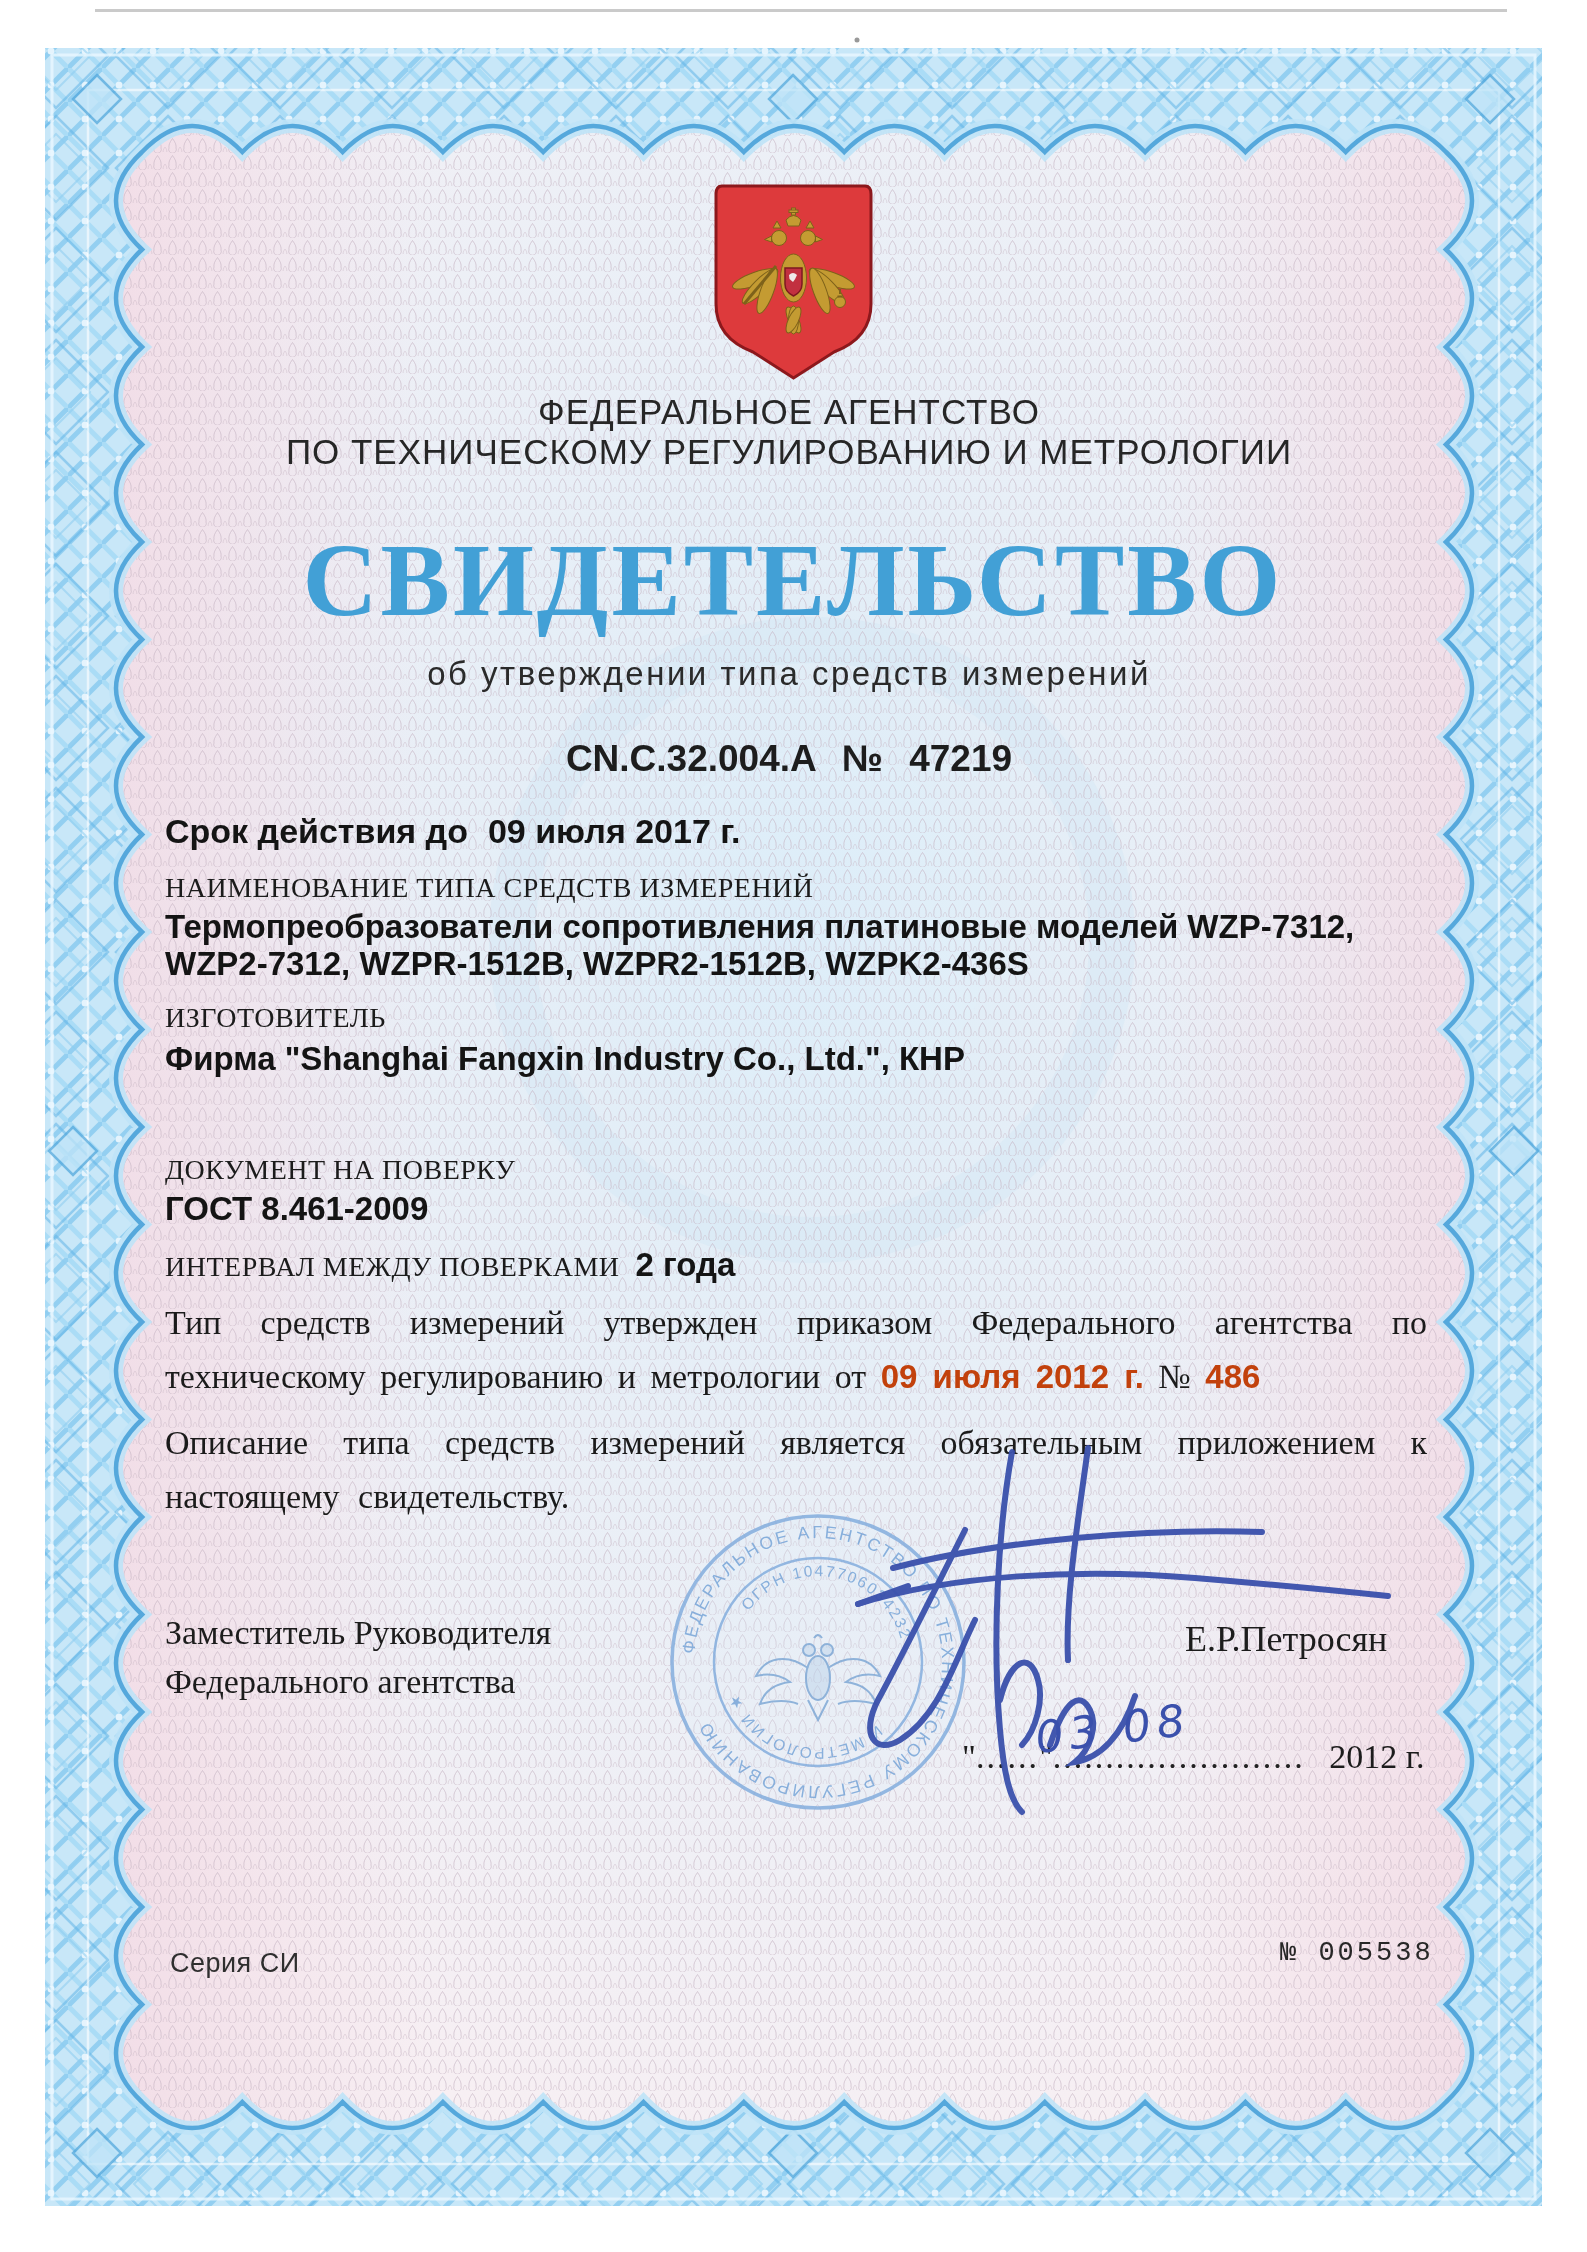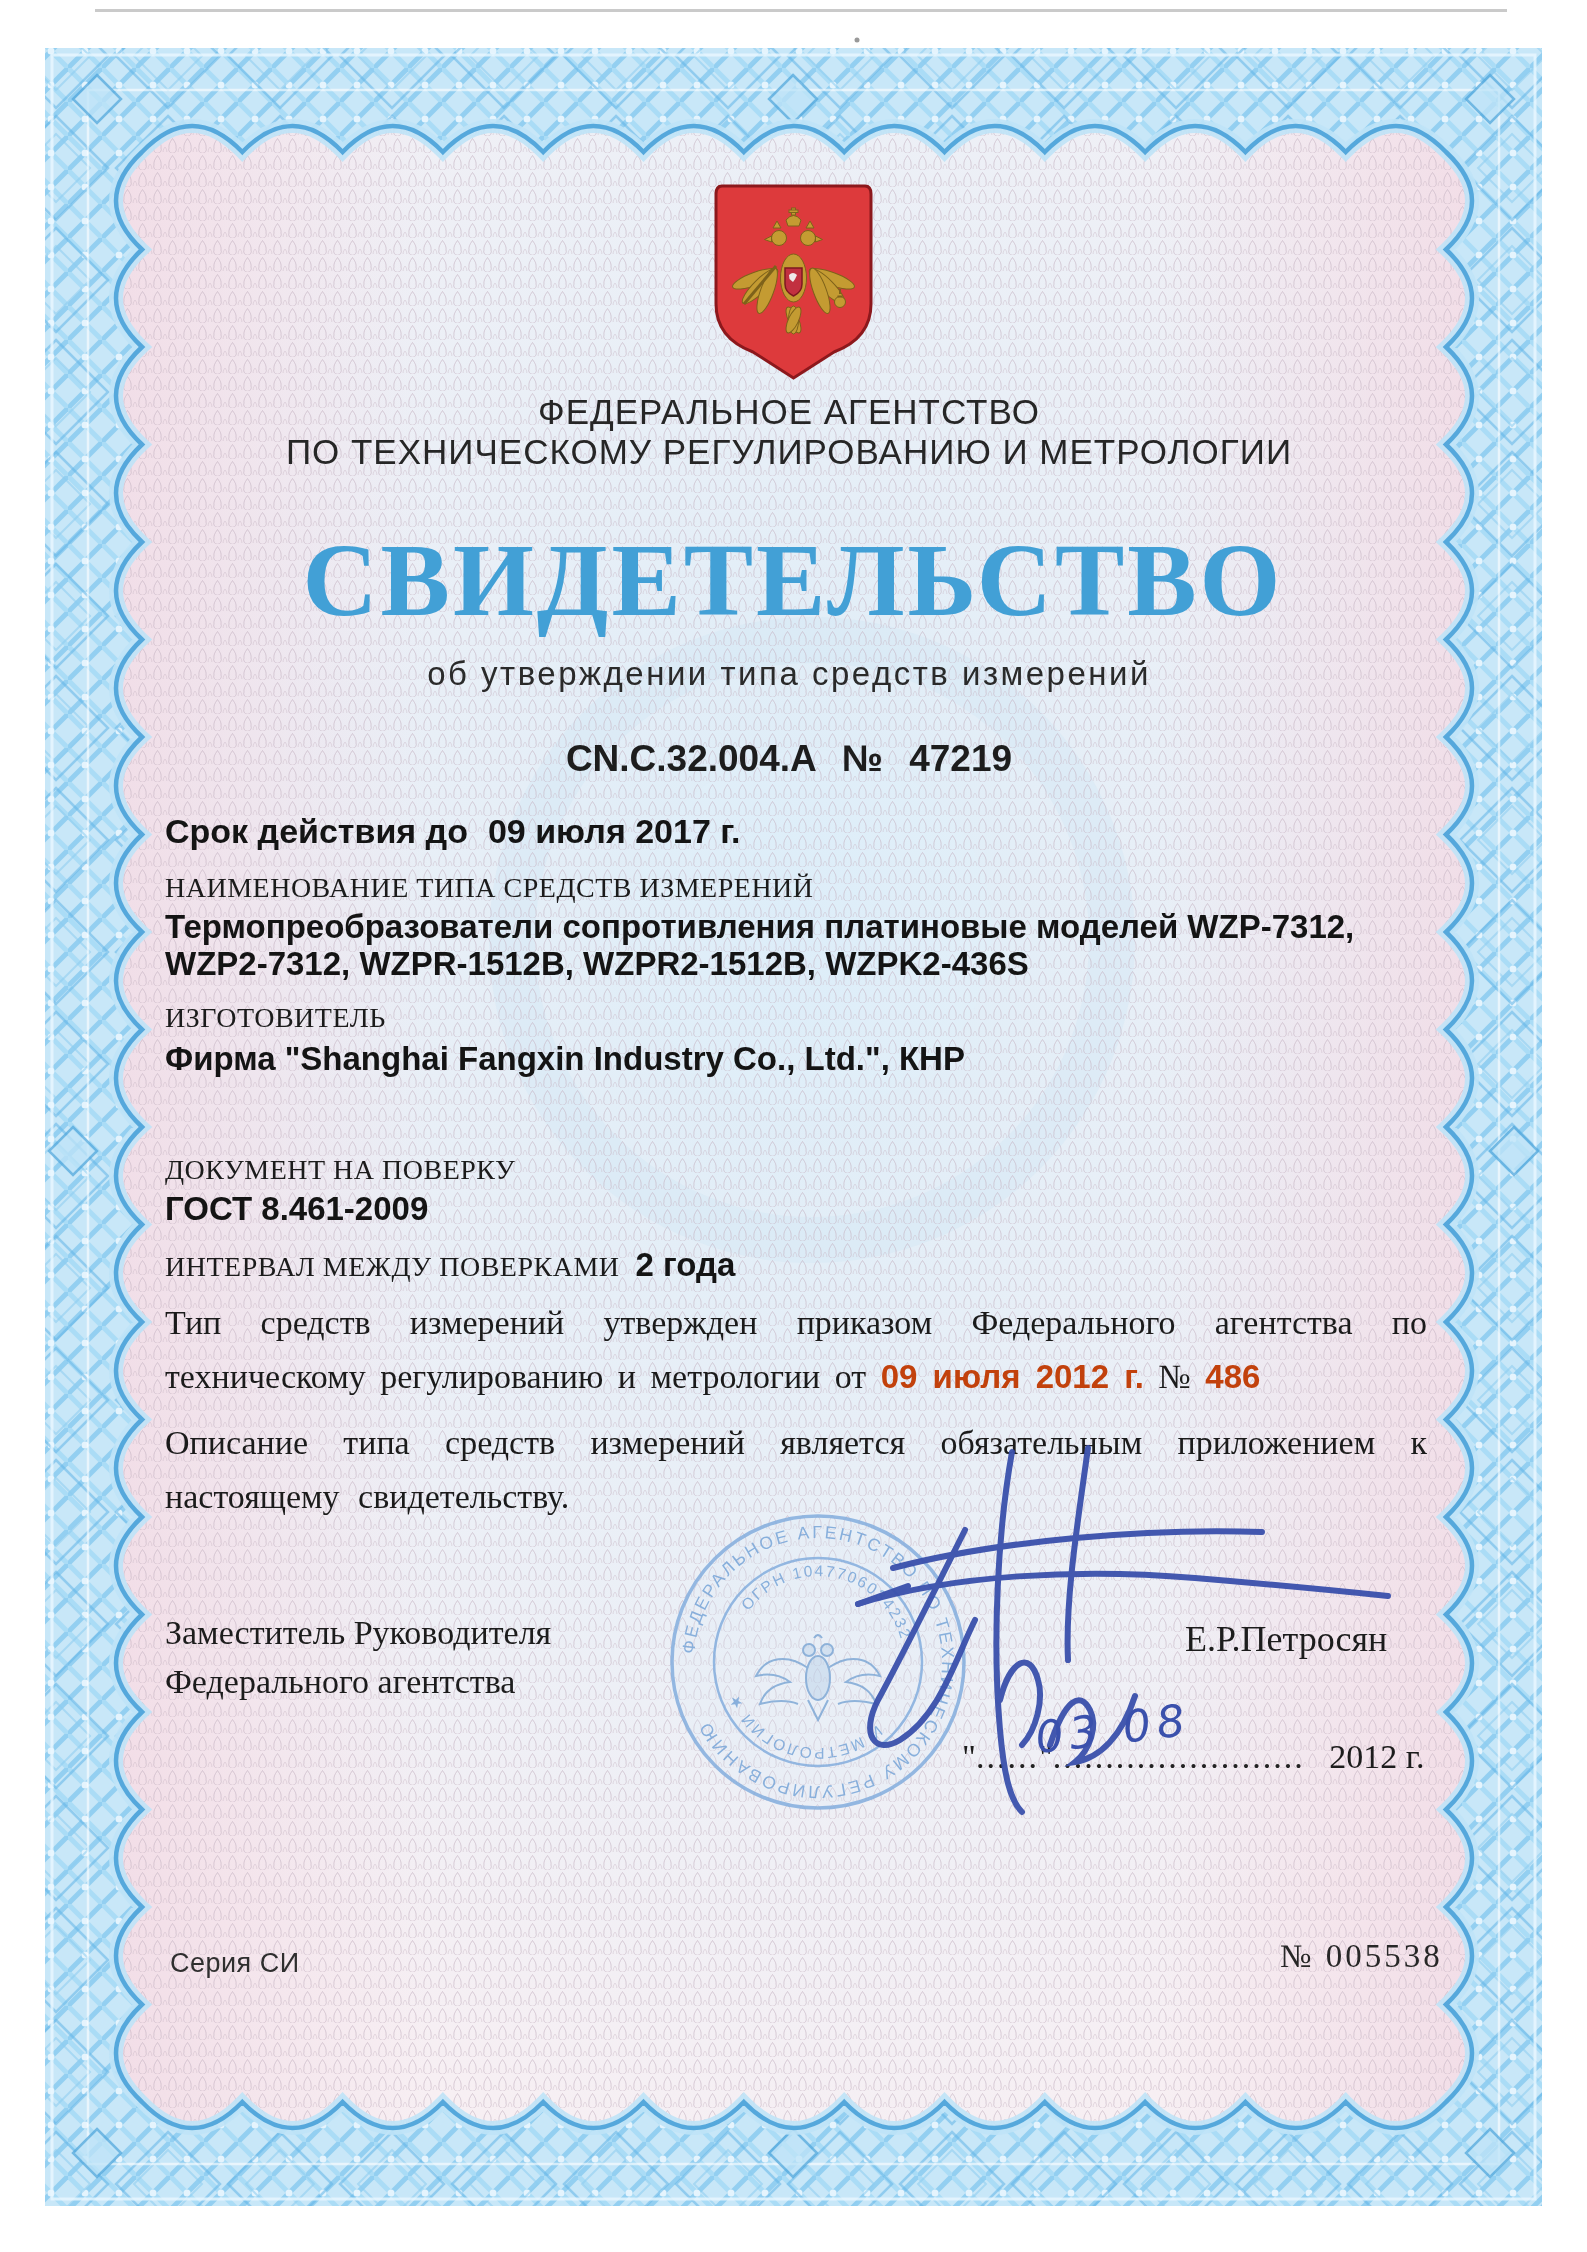--- a/index.html
+++ b/index.html
@@ -14,21 +14,21 @@
   .subtitle{font-family:"Liberation Sans",sans-serif;font-size:33px;letter-spacing:2.5px;color:#2a2a2a;}
   .certnum{font-family:"Liberation Sans",sans-serif;font-weight:bold;font-size:37px;color:#1d1d1d;word-spacing:16px;}
   .seriflabel{font-family:"Liberation Serif",serif;font-size:28px;letter-spacing:.5px;color:#1b1b1b;}
   .bsans{font-family:"Liberation Sans",sans-serif;font-weight:bold;font-size:33px;color:#141414;}
   .para{position:absolute;left:165px;width:1262px;font-family:"Liberation Serif",serif;font-size:34px;
         line-height:1.6;text-align:justify;color:#1b1b1b;}
   .para b{font-family:"Liberation Sans",sans-serif;font-size:33px;color:#c2410c;}
   .gap{display:inline-block;width:16px;}
   .dots{letter-spacing:2px;color:#222;}
   .footer-series{font-family:"Liberation Sans",sans-serif;font-size:27px;color:#2e2e2e;letter-spacing:.5px;}
-  .footer-number{font-family:Liberation Serif, serif;font-size:33px;color:#272727;letter-spacing:3px;}
+  .footer-number{font-family:Liberation Mono, monospace;font-size:27px;color:#272727;letter-spacing:3px;}
 </style>
 </head>
 <body>
 
 <div class="page">
 
   <svg class="layer" width="1587" height="2252" viewBox="0 0 1587 2252">
     <defs>
       <pattern id="net" width="34" height="34" patternUnits="userSpaceOnUse">
         <rect width="34" height="34" fill="#c8e7f8"></rect>

